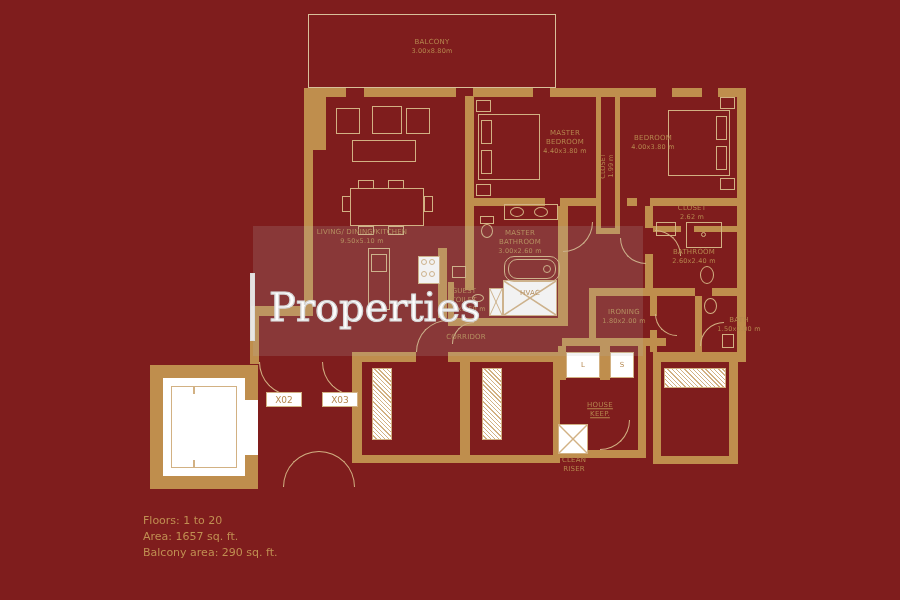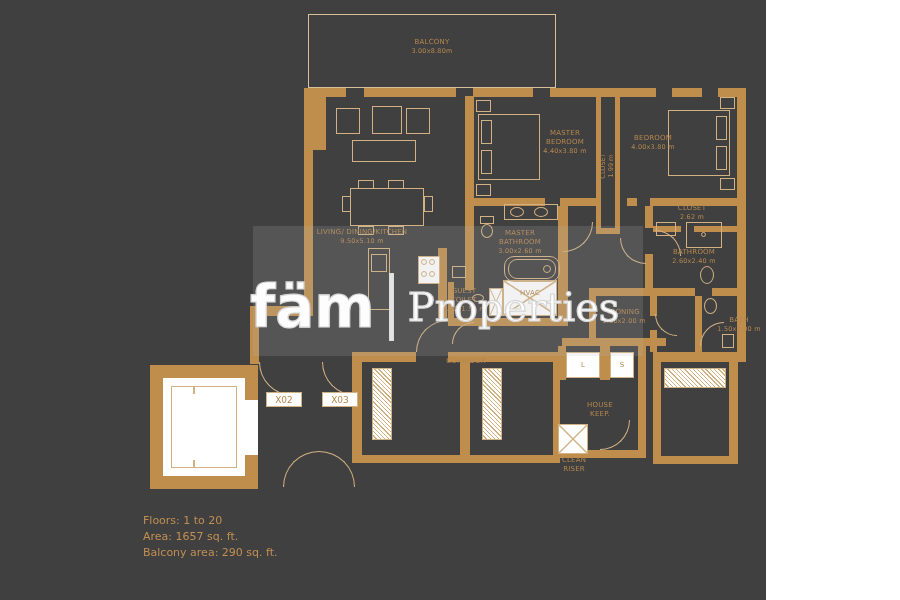--- a/index.html
+++ b/index.html
@@ -2,21 +2,21 @@
 <html><head>
 <meta charset="utf-8">
 <style>
   :root{
     --wall:#bf8e4d;
     --line:#d2b183;
     --label:#b5874e;
     --accent:#c08f52;
   }
   html,body{margin:0;padding:0;background:#fff;}
-  #canvas{position:relative;width:766px;height:600px;background:#404040;overflow:hidden;
+  #canvas{position:relative;width:900px;height:600px;background:#7f1d1d;overflow:hidden;
           font-family:"DejaVu Sans",sans-serif;}
   .w{position:absolute;background:var(--wall);}
   .fo{position:absolute;border:1px solid var(--line);background:transparent;box-sizing:border-box;}
   .oval{border-radius:50%;}
   .lab{position:absolute;transform:translate(-50%,-50%);text-align:center;
        color:var(--label);font-size:7px;line-height:1.25;letter-spacing:.2px;white-space:nowrap;}
   .lab .dim{font-size:6.5px;}
   .lab-vert{position:absolute;transform:translate(-50%,-50%) rotate(-90deg);text-align:center;
        color:var(--label);font-size:6.5px;line-height:1.2;white-space:nowrap;}
   .xbox{position:absolute;border:1px solid var(--line);background:#fff;box-sizing:border-box;}
@@ -248,54 +248,53 @@
     <div class="dim">3.00x2.60 m</div>
   </div>
   <div class="lab" style="left:464px;top:300px;">
     <div>GUEST</div>
     <div>TOILET</div>
     <div class="dim">1.70x1.50 m</div>
   </div>
   <div class="lab" style="left:530px;top:293px;">
     <div>HVAC</div>
   </div>
-  <div class="lab" style="left:466px;top:337px;margin-top:24px;">
+  <div class="lab" style="left:466px;top:337px;">
     <div>CORRIDOR</div>
   </div>
   <div class="lab" style="left:692px;top:212px;">
     <div>CLOSET</div>
     <div class="dim">2.62 m</div>
   </div>
   <div class="lab" style="left:694px;top:256px;">
     <div>BATHROOM</div>
     <div class="dim">2.60x2.40 m</div>
   </div>
   <div class="lab" style="left:739px;top:324px;">
     <div>BATH</div>
     <div class="dim">1.50x2.00 m</div>
   </div>
   <div class="lab" style="left:624px;top:316px;">
     <div>IRONING</div>
     <div class="dim">1.80x2.00 m</div>
   </div>
-  <div class="lab" style="left:600px;top:410px;">
+  <div class="lab" style="left:600px;top:410px;text-decoration:underline;">
     <div>HOUSE</div>
     <div>KEEP.</div>
   </div>
   <div class="lab" style="left:574px;top:465px;">
     <div>CLEAN</div>
     <div>RISER</div>
   </div>
 
   <div class="unitbox" style="left:266px;top:392px;width:36px;height:15px;">X02</div>
   <div class="unitbox" style="left:322px;top:392px;width:36px;height:15px;">X03</div>
 
   <div id="wm-panel"></div>
   <div id="wm">
-    <span id="wm-brand" class="wm-text">fäm</span>
     <span id="wm-bar"></span>
     <span id="wm-name" class="wm-text">Properties</span>
   </div>
 
   <div id="info">
     <div class="s">Floors: 1 to 20</div>
     <div class="s">Area: 1657 sq. ft.</div>
     <div class="s">Balcony area: 290 sq. ft.</div>
   </div>
 

